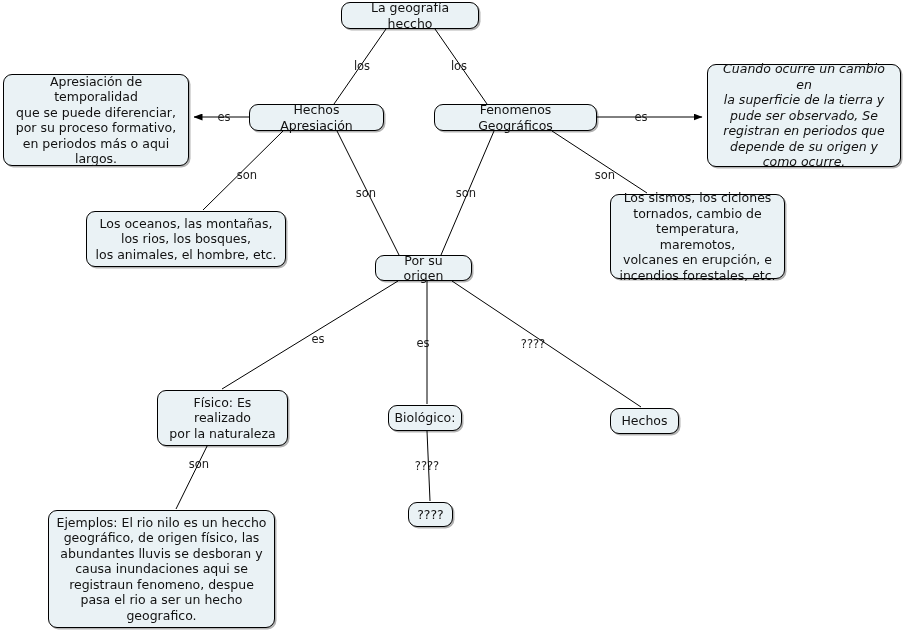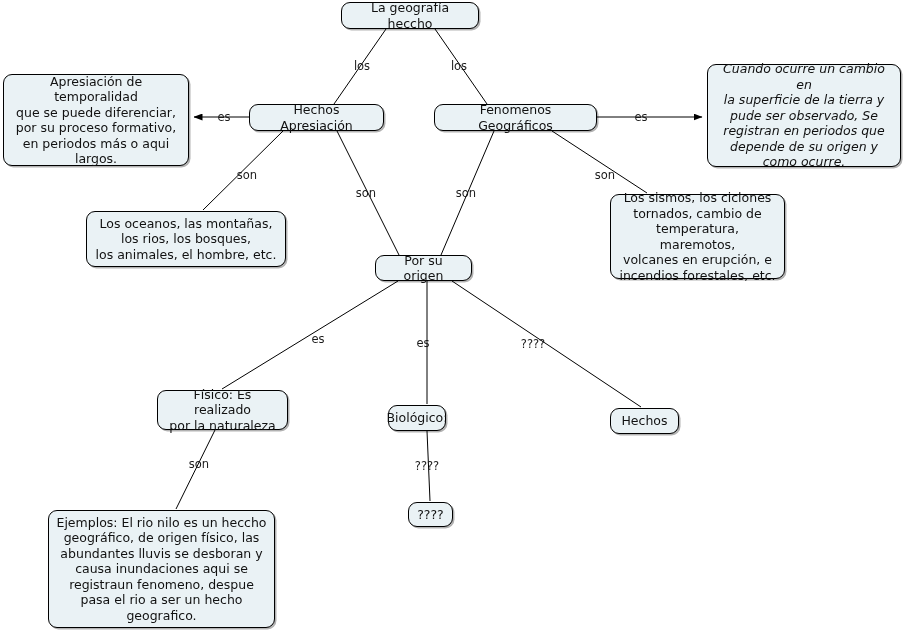--- a/index.html
+++ b/index.html
@@ -96,23 +96,23 @@
 como ocurre.</div>
       <div class="node" style="left: 86px; top: 211px; width: 200px; height: 56px;">Los oceanos, las montañas,
 los rios, los bosques,
 los animales, el hombre, etc.</div>
       <div class="node" style="left: 610px; top: 194px; width: 175px; height: 85px;">Los sismos, los ciclones
 tornados, cambio de
 temperatura, maremotos,
 volcanes en erupción, e
 incendios forestales, etc.</div>
       <div class="node" style="left: 375px; top: 255px; width: 97px; height: 26px;">Por su origen</div>
-      <div class="node" style="left: 157px; top: 390px; width: 131px; height: 40px;">Físico: Es realizado
+      <div class="node" style="left: 157px; top: 390px; width: 131px; height: 56px;">Físico: Es realizado
 por la naturaleza</div>
-      <div class="node" style="left: 388px; top: 405px; width: 58px; height: 26px;">Biológico:</div>
+      <div class="node" style="left: 388px; top: 405px; width: 74px; height: 26px;">Biológico:</div>
       <div class="node" style="left: 610px; top: 408px; width: 69px; height: 26px;">Hechos</div>
       <div class="node" style="left: 408px; top: 502px; width: 45px; height: 25px;">????</div>
       <div class="node" style="left: 48px; top: 510px; width: 227px; height: 118px;">Ejemplos: El rio nilo es un heccho
 geográfico, de origen físico, las
 abundantes lluvis se desboran y
 causa inundaciones aqui se
 registraun fenomeno, despue
 pasa el rio a ser un hecho
 geografico.</div>
     </div>

